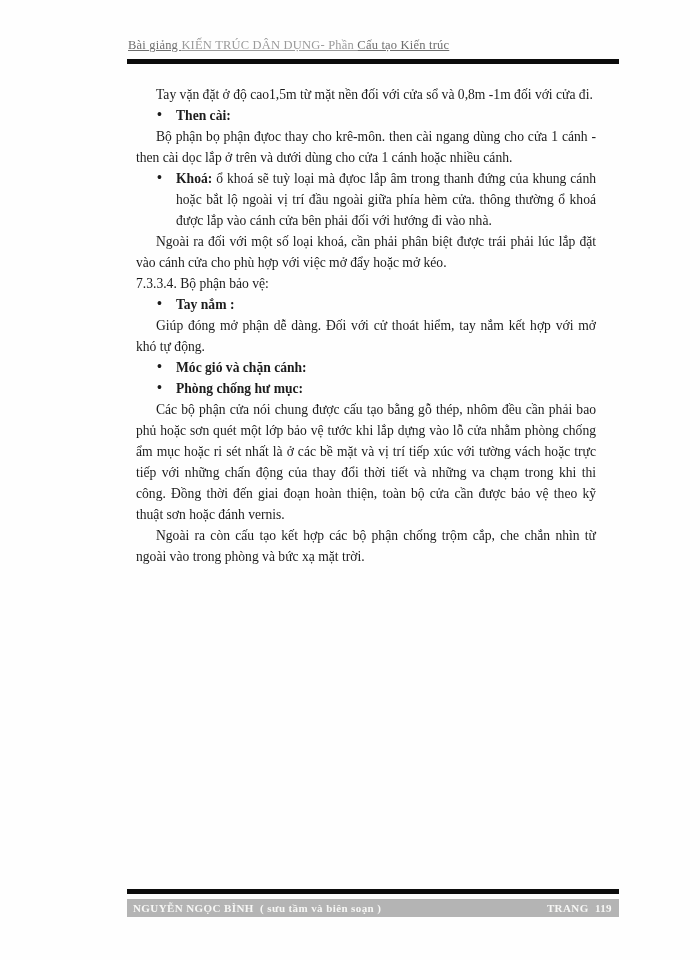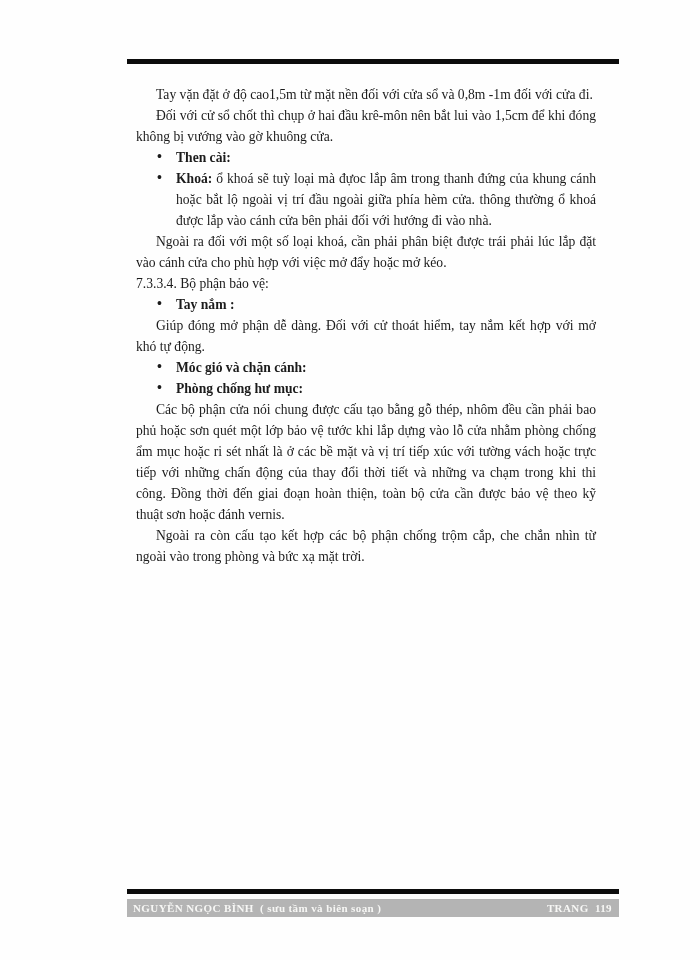--- a/index.html
+++ b/index.html
@@ -86,31 +86,34 @@
     align-items: center;
     padding: 0 7px 0 6px;
     white-space: pre;
   }
 </style>
 </head>
 <body>
 
 <div class="page">
 
+  <div class="page-header">
+    <span class="hdr-prefix">Bài giảng </span><span class="hdr-main">KIẾN TRÚC DÂN DỤNG- Phần </span><span class="hdr-suffix">Cấu tạo Kiến trúc</span>
+  </div>
   <div class="rule-top"></div>
 
   <div class="doc-body">
     <p class="para">Tay vặn đặt ở độ cao1,5m từ mặt nền đối với cửa sổ và 0,8m -1m đối với cửa đi.</p>
-    <p class="para">Đối với cử sổ chốt thì chụp ở hai đầu krê-môn nên bắt lui vào 1,5cm để khi đóng không bị vướng vào gờ khuông cửa.</p>
 
     <div class="bullet">
       <span class="dot">•</span>
       <span class="bullet-bold-label">Then cài:</span>
     </div>
 
+    <p class="para">Bộ phận bọ phận đựoc thay cho krê-môn. then cài ngang dùng cho cửa 1 cánh - then cài dọc lắp ở trên và dưới dùng cho cửa 1 cánh hoặc nhiều cánh.</p>
 
     <div class="bullet">
       <span class="dot">•</span>
       <span class="bullet-bold-label">Khoá:</span><span> ổ khoá sẽ tuỳ loại mà đựoc lắp âm trong thanh đứng của khung cánh hoặc bắt lộ ngoài vị trí đầu ngoài giữa phía hèm cửa. thông thường ổ khoá được lắp vào cánh cửa bên phải đối với hướng đi vào nhà.</span>
     </div>
 
     <p class="para">Ngoài ra đối với một số loại khoá, cần phải phân biệt được trái phải lúc lắp đặt vào cánh cửa cho phù hợp với việc mở đẩy hoặc mở kéo.</p>
 
     <p class="heading">7.3.3.4. Bộ phận bảo vệ:</p>
 

